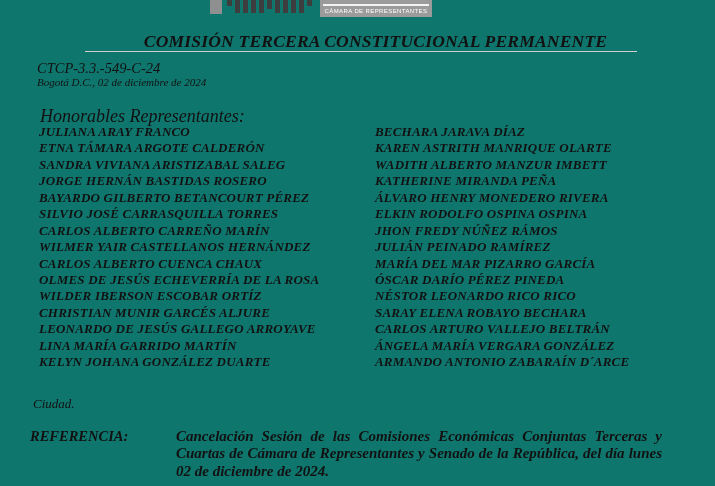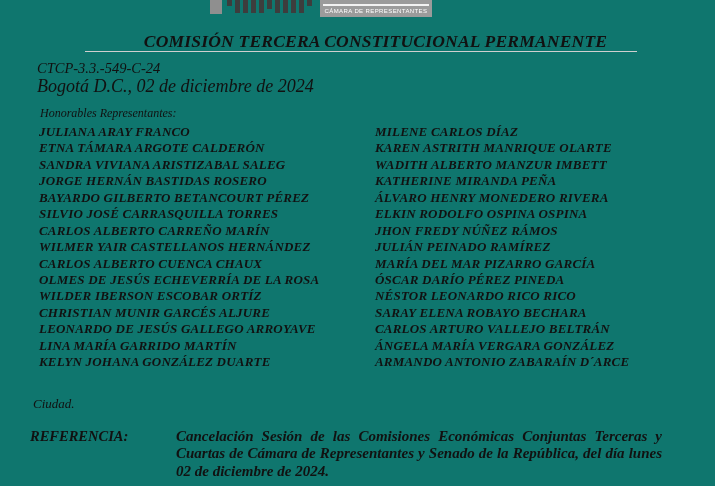--- a/index.html
+++ b/index.html
@@ -101,30 +101,30 @@
     position: absolute;
     top: 60px;
     left: 37px;
     font-size: 14.5px;
     font-style: italic;
   }
   .date-line {
     position: absolute;
     top: 76px;
     left: 37px;
-    font-size: 18px;
+    font-size: 11px;
     font-style: italic;
   }
 
   
   .salutation {
     position: absolute;
     top: 106px;
     left: 40px;
-    font-size: 12px;
+    font-size: 18px;
     font-style: italic;
   }
   .col {
     position: absolute;
     top: 124px;
     font-size: 13px;
     font-weight: bold;
     font-style: italic;
     letter-spacing: 0.2px;
     white-space: nowrap;
@@ -207,21 +207,21 @@
       <div class="name-row">WILMER YAIR CASTELLANOS HERNÁNDEZ</div>
       <div class="name-row">CARLOS ALBERTO CUENCA CHAUX</div>
       <div class="name-row">OLMES DE JESÚS ECHEVERRÍA DE LA ROSA</div>
       <div class="name-row">WILDER IBERSON ESCOBAR ORTÍZ</div>
       <div class="name-row">CHRISTIAN MUNIR GARCÉS ALJURE</div>
       <div class="name-row">LEONARDO DE JESÚS GALLEGO ARROYAVE</div>
       <div class="name-row">LINA MARÍA GARRIDO MARTÍN</div>
       <div class="name-row">KELYN JOHANA GONZÁLEZ DUARTE</div>
     </div>
   <div class="col col-right">
-      <div class="name-row">MILENE CARLOS DÍAZ</div>
+      <div class="name-row">BECHARA JARAVA DÍAZ</div>
       <div class="name-row">KAREN ASTRITH MANRIQUE OLARTE</div>
       <div class="name-row">WADITH ALBERTO MANZUR IMBETT</div>
       <div class="name-row">KATHERINE MIRANDA PEÑA</div>
       <div class="name-row">ÁLVARO HENRY MONEDERO RIVERA</div>
       <div class="name-row">ELKIN RODOLFO OSPINA OSPINA</div>
       <div class="name-row">JHON FREDY NÚÑEZ RÁMOS</div>
       <div class="name-row">JULIÁN PEINADO RAMÍREZ</div>
       <div class="name-row">MARÍA DEL MAR PIZARRO GARCÍA</div>
       <div class="name-row">ÓSCAR DARÍO PÉREZ PINEDA</div>
       <div class="name-row">NÉSTOR LEONARDO RICO RICO</div>

